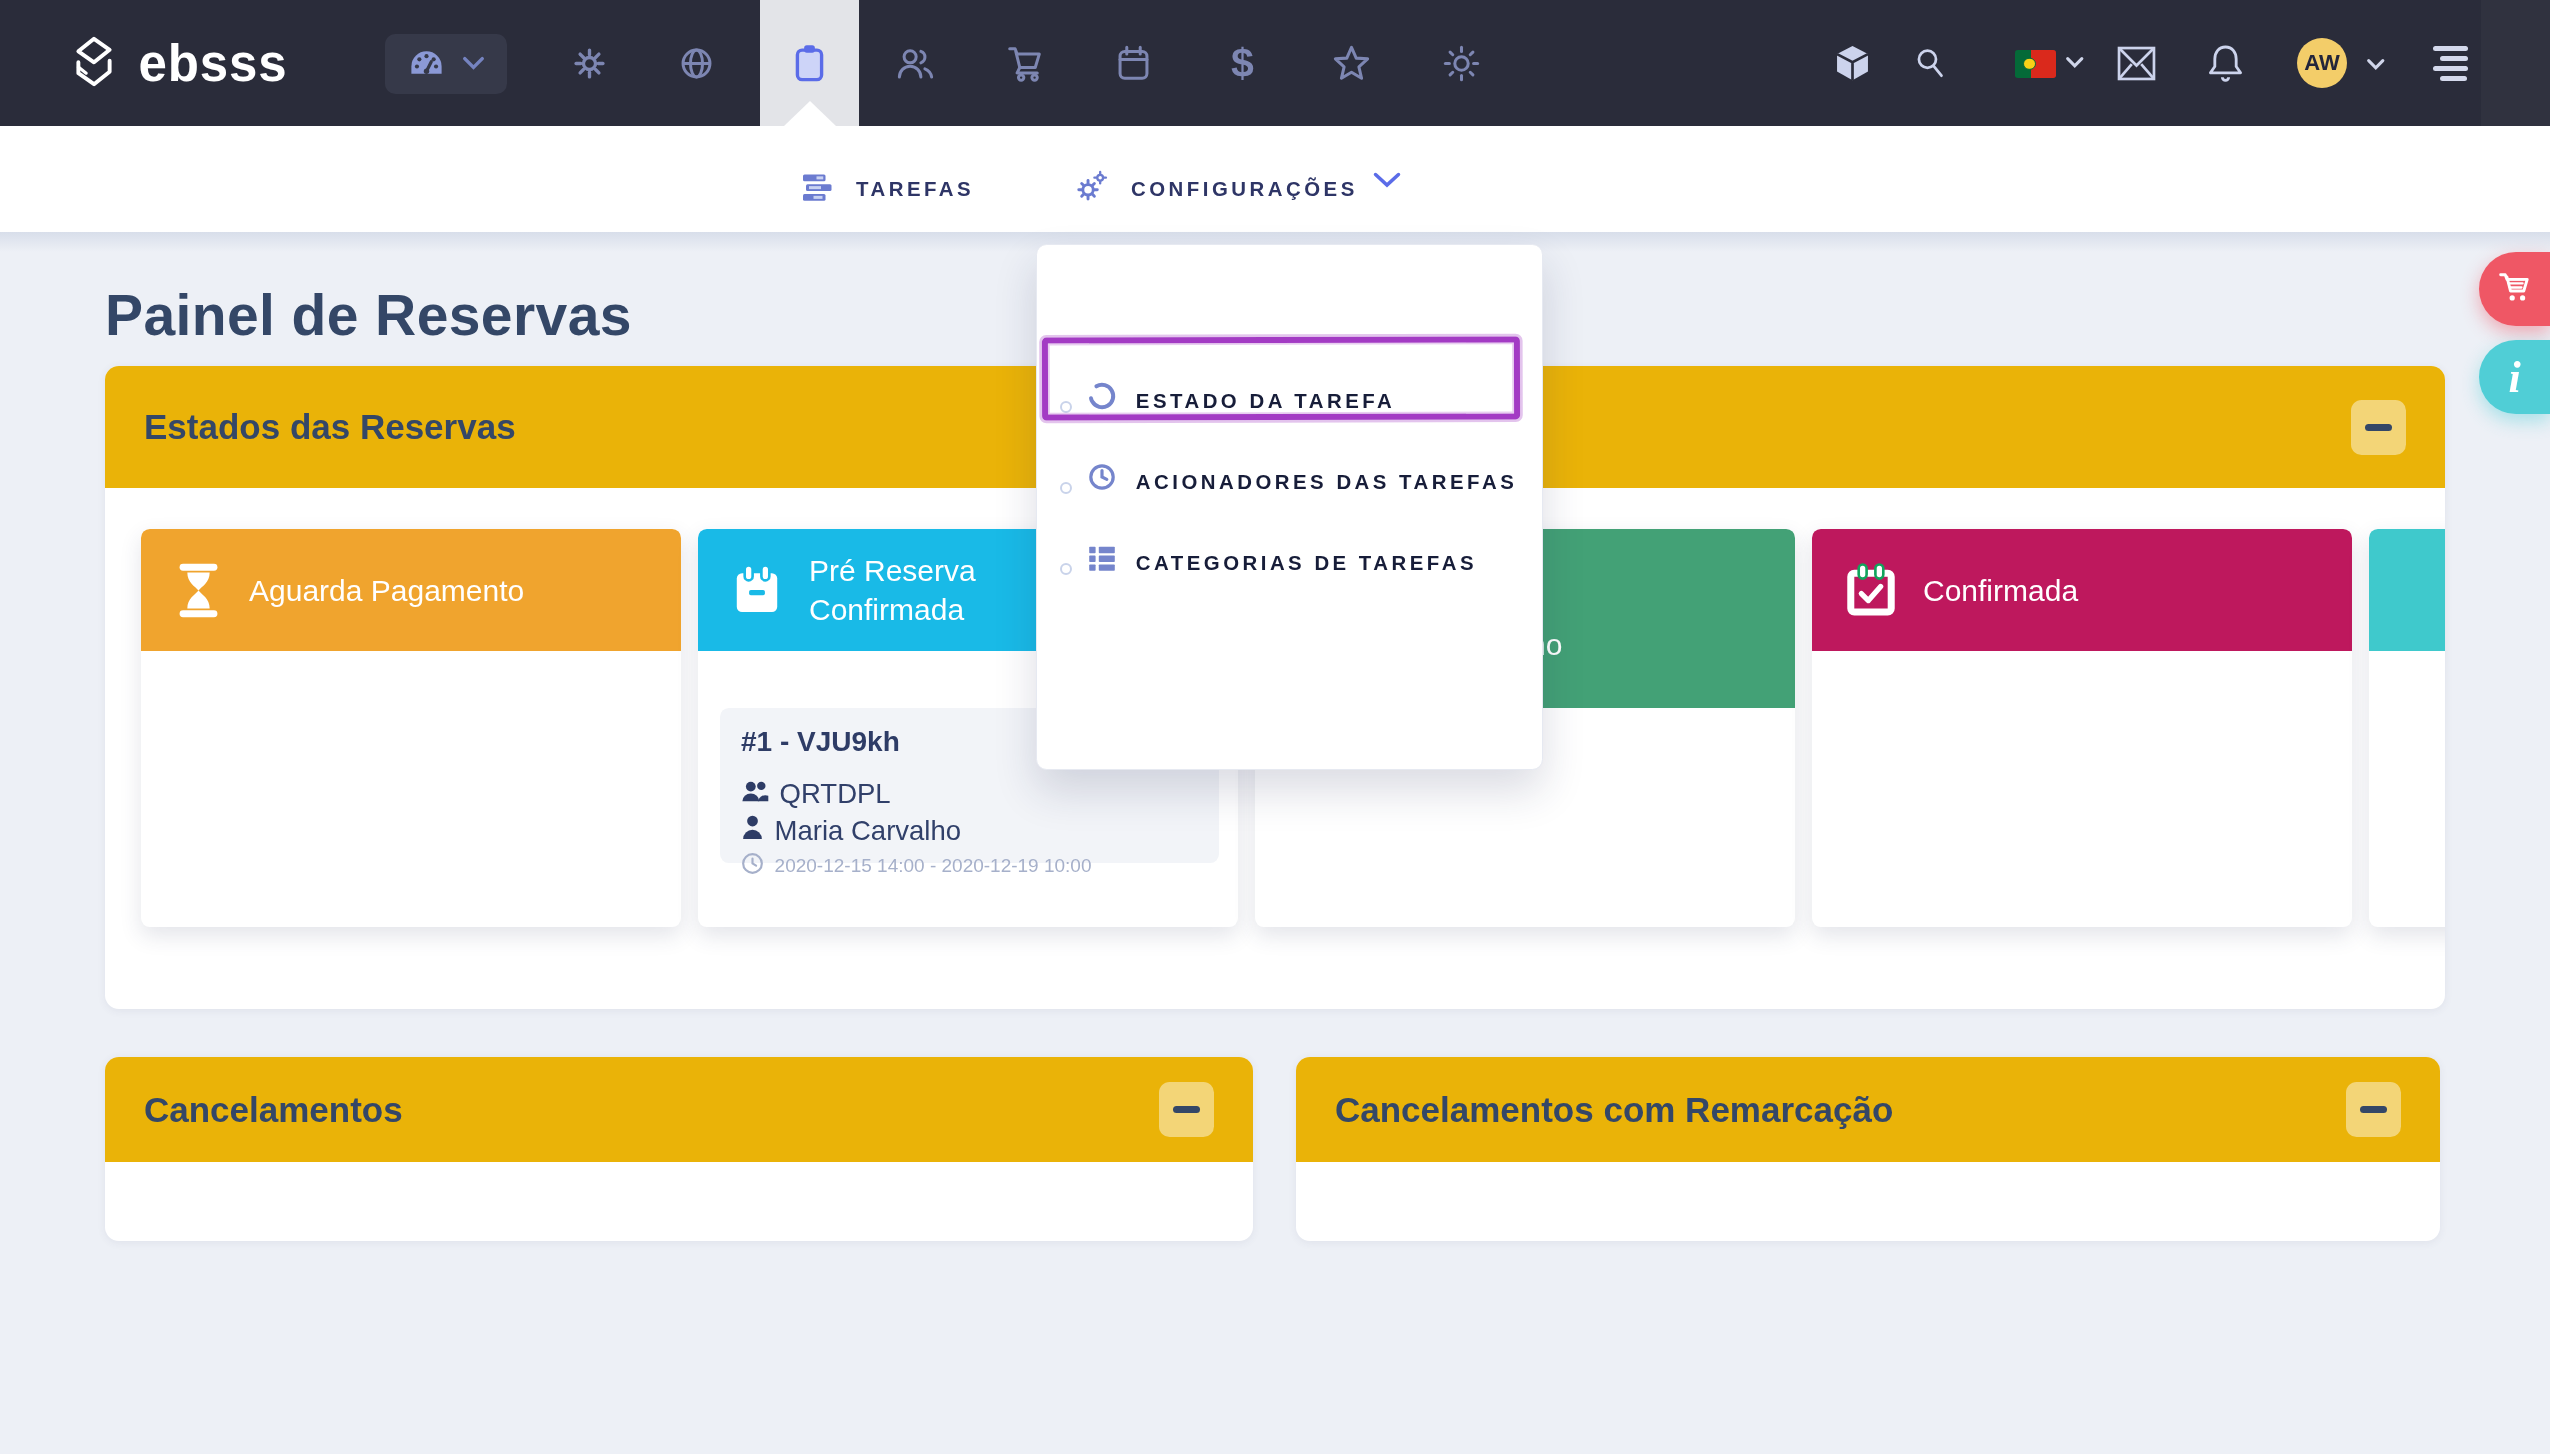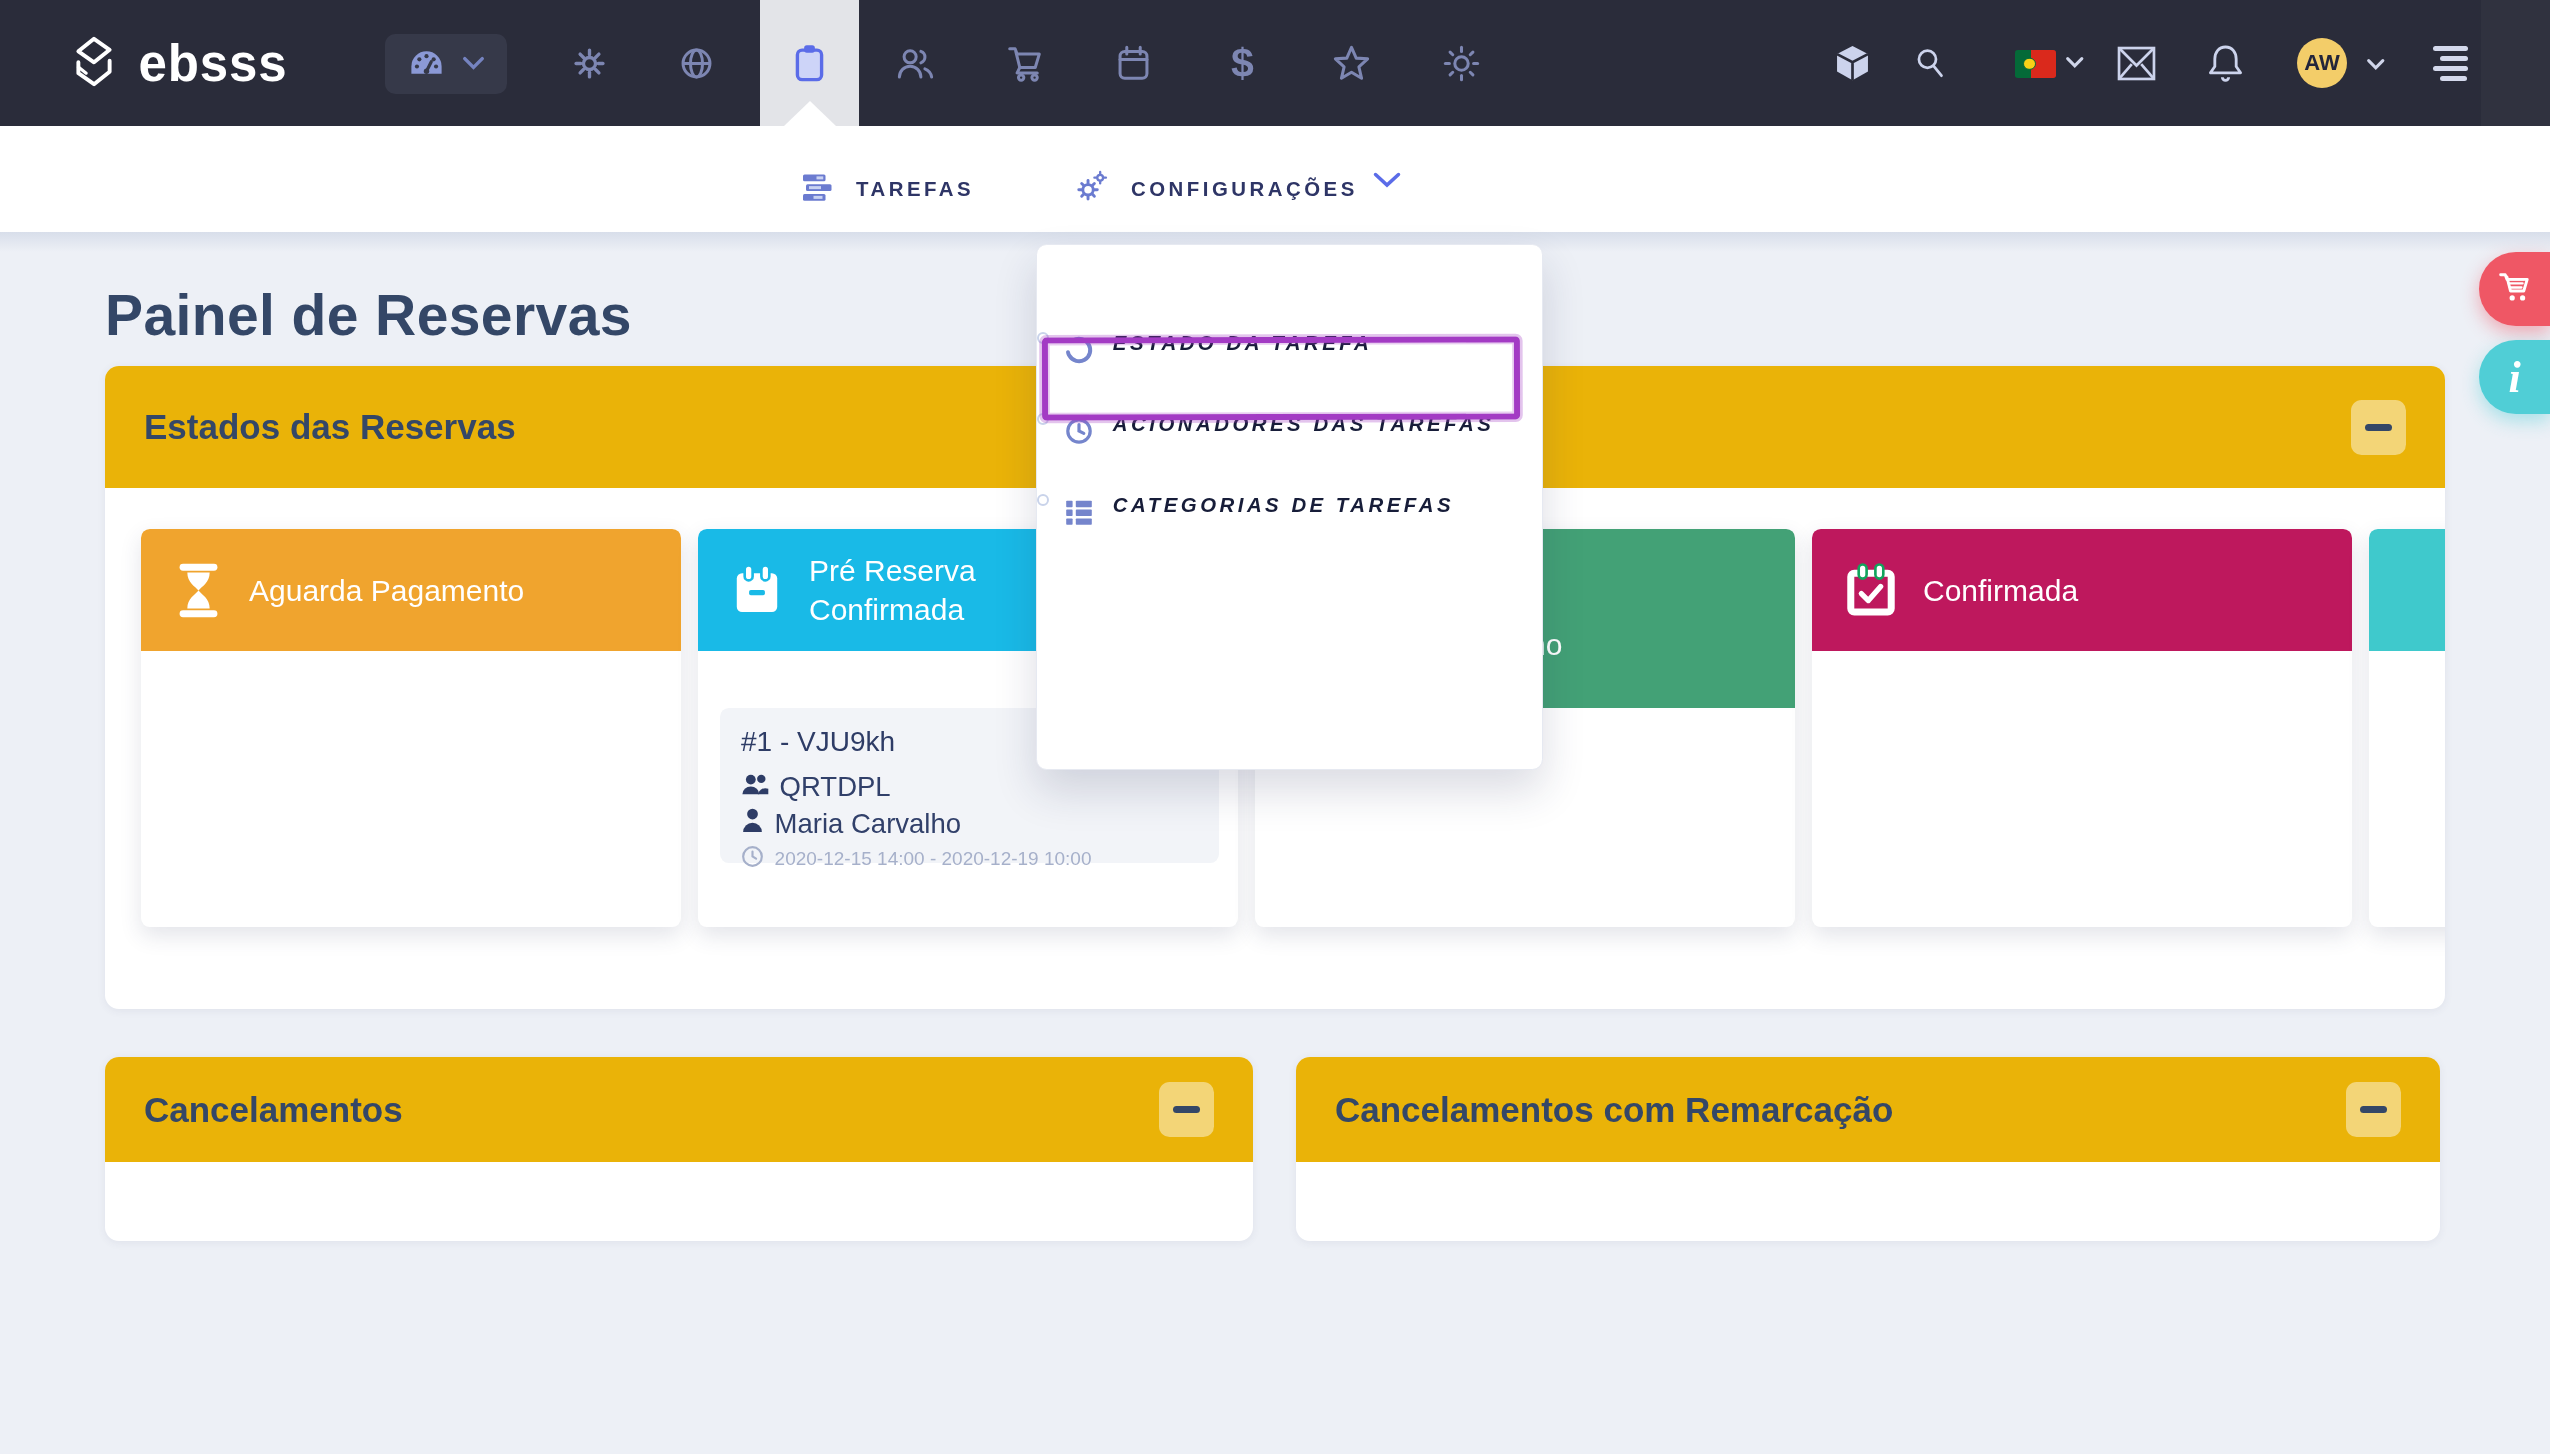--- a/index.html
+++ b/index.html
@@ -41,21 +41,21 @@
   .subnav{left:0;top:126px;width:2550px;height:106px;background:#ffffff;z-index:25;}
   .subnav::after{content:"";position:absolute;left:0;top:106px;width:100%;height:19.5px;
     background:linear-gradient(to bottom, rgba(190,200,220,.45), rgba(190,200,220,0));}
   .subnav-item{top:0;height:106px;display:flex;align-items:center;gap:21px;cursor:pointer;margin-top:10px;}
   .subnav-label{font-size:20.4px;font-weight:bold;letter-spacing:3.5px;color:#2e3566;}
   .subnav-chevron{left:1365px;top:32px;width:43px;height:43px;color:#5b6ce8;cursor:pointer;display:flex;align-items:center;justify-content:center;}
 
   
   .dropdown{left:1036px;top:244px;width:507px;height:526px;background:#ffffff;border:0.9px solid #e6e9f1;
     border-radius:10.6px;box-shadow:0 21px 43px rgba(30,40,80,.16);z-index:40;box-sizing:border-box;padding-top:87px;}
-  .dd-item{height:81px;display:flex;align-items:flex-start;cursor:pointer;font-style:italic;}
+  .dd-item{height:81px;display:flex;align-items:flex-end;padding-left:23px;cursor:pointer;}
   .dd-bullet{width:12.4px;height:12.4px;border:2.7px solid #c9d3ea;border-radius:50%;box-sizing:border-box;flex:none;}
   .dd-icon{width:35px;height:35px;margin-left:12.4px;display:flex;align-items:center;justify-content:center;color:#7585cc;flex:none;}
   .dd-label{margin-left:16px;font-size:20.4px;font-weight:bold;letter-spacing:3.5px;color:#171d39;}
   .dd-highlight{left:5.3px;top:92px;width:478px;height:83px;border:6.2px solid #a33bc4;border-radius:4.4px;
     box-sizing:border-box;box-shadow:0 0 0 2.7px rgba(163,59,196,.30), inset 0 0 0 1.8px rgba(163,59,196,.25);
     transform:rotate(-0.15deg);pointer-events:none;z-index:41;}
 
   
   .page-title{left:105px;top:282px;font-size:57px;font-weight:bold;color:#344767;letter-spacing:0.4px;}
 
@@ -70,21 +70,21 @@
 
   .status-col{position:absolute;top:163px;width:540px;height:398px;background:#fff;border-radius:8.9px;
     box-shadow:0 8.9px 21px rgba(45,55,95,.13);}
   .status-block{position:relative;height:122px;border-radius:8.9px 8.9px 0 0;display:flex;align-items:center;
     box-sizing:border-box;padding:0 30px;color:#fff;}
   .status-label{margin-left:23px;font-size:30px;line-height:39px;color:#fff;}
   .status-icon{flex:none;display:flex;}
 
   .booking{position:absolute;left:22px;top:179px;width:499px;height:155px;background:#f2f4f8;border-radius:8.9px;
     box-sizing:border-box;padding:17.7px 21px;cursor:pointer;}
-  .booking-title{font-size:28px;font-weight:normal;color:#2e3c66;margin-bottom:13px;}
+  .booking-title{font-size:28px;font-weight:bold;color:#2e3c66;margin-bottom:20px;}
   .booking-row{display:flex;align-items:center;gap:10.6px;font-size:27.5px;color:#31406a;margin-bottom:5.3px;}
   .booking-time{display:flex;align-items:center;gap:10.6px;font-size:19px;color:#a6b0ca;margin-top:3.5px;}
 
   .card-cancel{left:105px;top:1057px;width:1148px;height:184px;}
   .card-cancel2{left:1296px;top:1057px;width:1144px;height:184px;}
   .card-cancel .card-header,.card-cancel2 .card-header{height:105px;}
 
   
   .float-btn{width:71px;height:74px;border-radius:37px 0 0 37px;display:flex;align-items:center;justify-content:center;cursor:pointer;z-index:50;}
   .float-cart{left:2479px;top:252px;background:#ef5765;box-shadow:0 7px 17.7px rgba(239,87,101,.45);}

